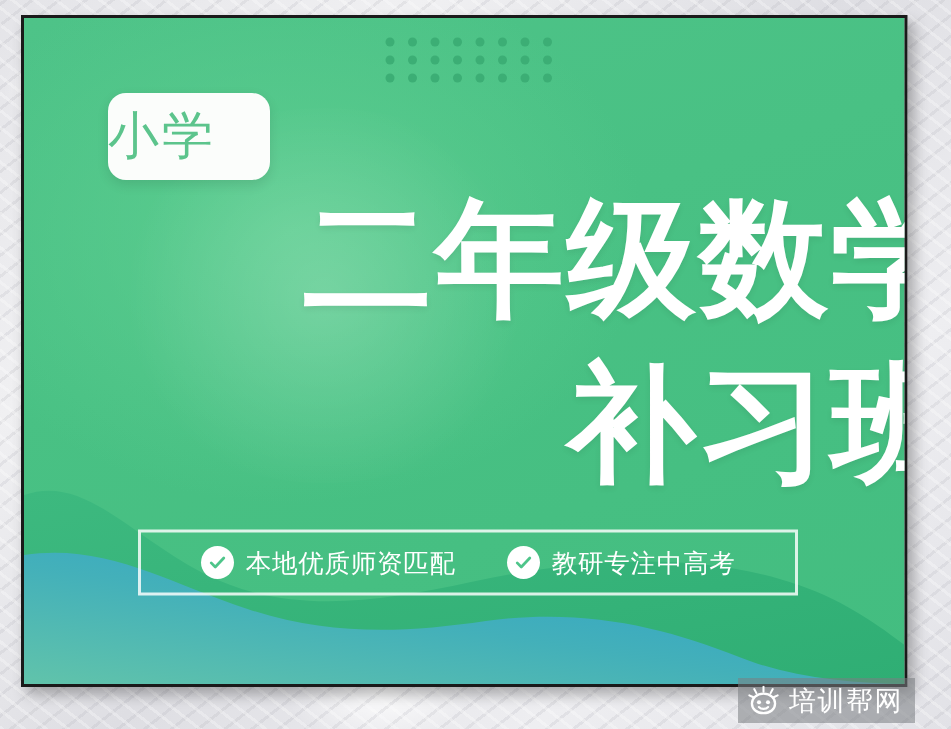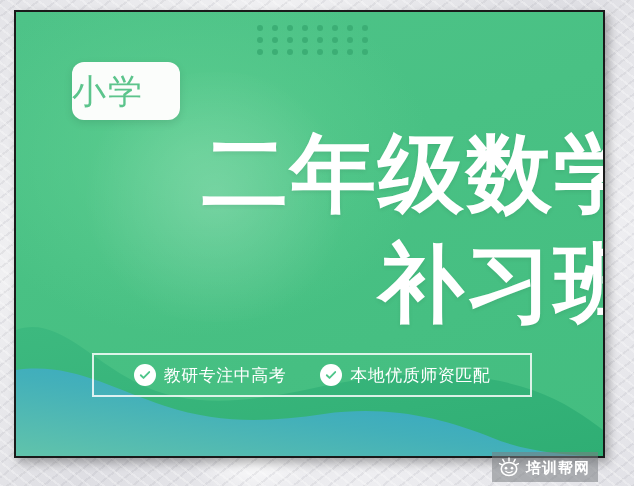--- a/index.html
+++ b/index.html
@@ -189,22 +189,22 @@
     height: 30px;
     padding: 0 8px 0 6px;
     background: rgba(122,126,130,.55);
     display: flex;
     align-items: center;
     gap: 6px;
     box-sizing: border-box;
   }
   #watermark .wm-text {
     color: #ffffff;
-    font-size: 15px;
-    font-weight: bold;
+    font-size: 18px;
+    font-weight: normal;
     letter-spacing: 1px;
     line-height: 1;
     white-space: nowrap;
   }
   #watermark .wm-icon { display: block; }
 </style>
 </head>
 <body>
 
 <div id="backdrop"></div>
@@ -264,30 +264,30 @@
   <div class="headline" id="title-line2">补习班</div>
 
   <div id="features">
 
     <div class="feature">
       <span class="check">
         <svg width="14" height="14" viewBox="0 0 16 16">
           <path d="M3.2 8.3 L6.3 11.4 L12.8 4.6" fill="none" stroke="#4ec58a" stroke-width="2.1" stroke-linecap="round" stroke-linejoin="round"></path>
         </svg>
       </span>
-      <span class="feature-label">教研专注中高考</span>
+      <span class="feature-label">本地优质师资匹配</span>
     </div>
 
     <div class="feature">
       <span class="check">
         <svg width="14" height="14" viewBox="0 0 16 16">
           <path d="M3.2 8.3 L6.3 11.4 L12.8 4.6" fill="none" stroke="#4ec58a" stroke-width="2.1" stroke-linecap="round" stroke-linejoin="round"></path>
         </svg>
       </span>
-      <span class="feature-label">本地优质师资匹配</span>
+      <span class="feature-label">教研专注中高考</span>
     </div>
 
   </div>
 </div>
 
 <div id="watermark">
   <svg class="wm-icon" width="22" height="20" viewBox="0 0 24 22">
     <g stroke="#ffffff" stroke-width="1.5" stroke-linecap="round">
       <line x1="12" y1="1" x2="12" y2="4.5"></line>
       <line x1="5.2" y1="2.6" x2="6.8" y2="5.6"></line>

